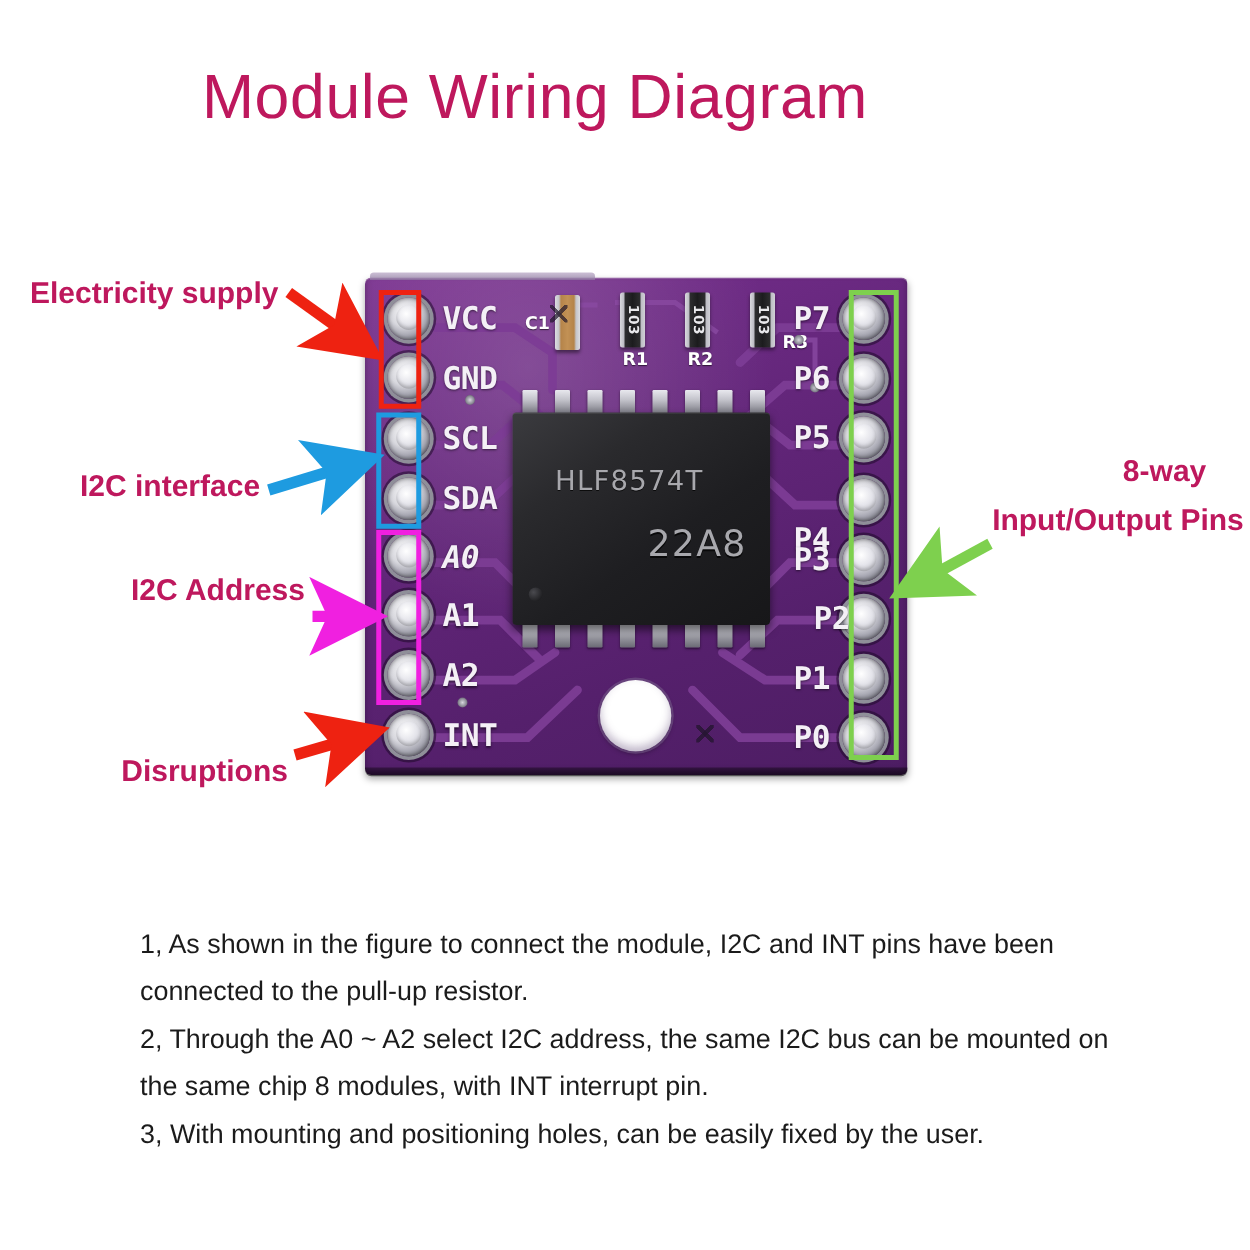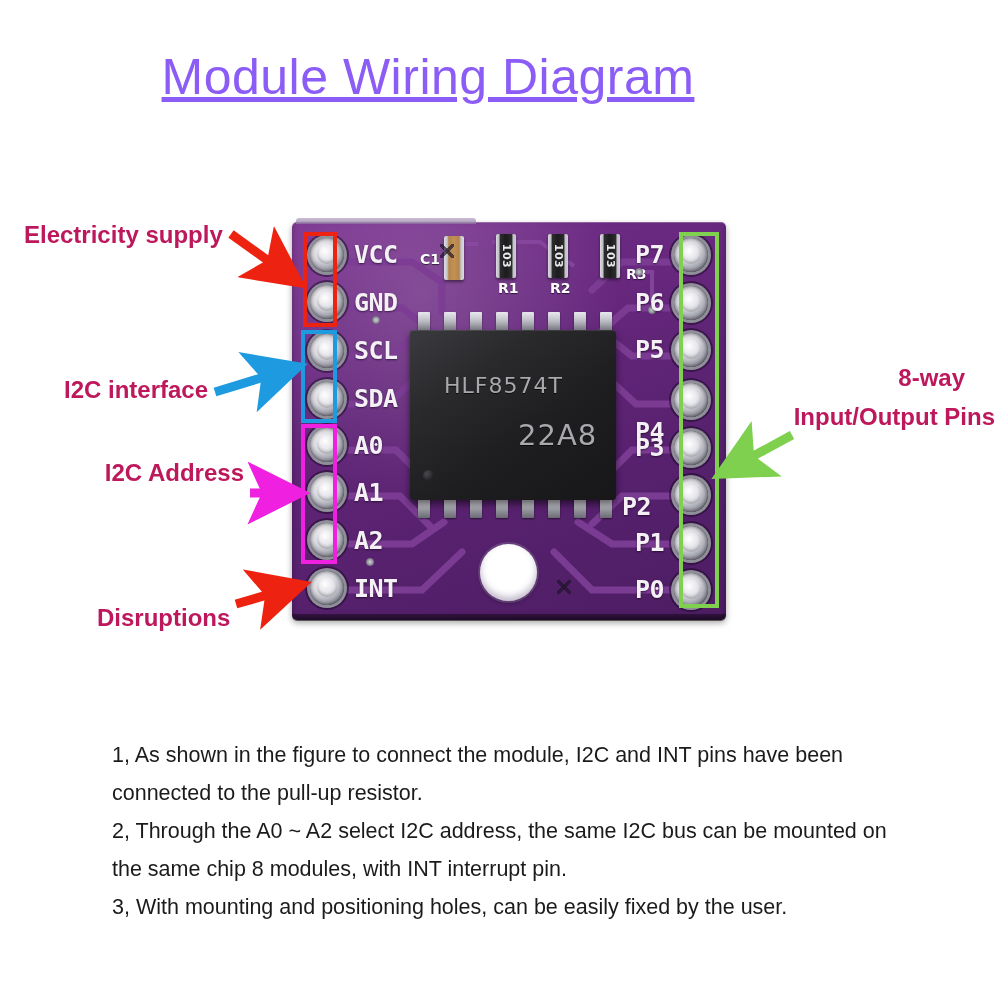--- a/index.html
+++ b/index.html
@@ -17,24 +17,23 @@
 
   
   .title {
     position: absolute;
     top: 48px;
     left: 0;
     width: 856px;
     text-align: center;
     font-size: 50px;
     font-weight: 400;
-    color: #8b5cf6;
+    color: #be185d;
     letter-spacing: 0.5px;
     font-family: "Liberation Sans", sans-serif;
-    text-decoration: underline;
   }
 
   
   .stage {
     position: absolute;
     left: 0;
     top: 0;
     width: 1000px;
     height: 700px;
   }
@@ -336,40 +335,40 @@
     <div class="pad" style="left:18px; top:160px;"></div>
     <div class="pad" style="left:18px; top:206px;"></div>
     <div class="pad" style="left:18px; top:253px;"></div>
     <div class="pad" style="left:18px; top:301px;"></div>
     <div class="pad" style="left:18px; top:349px;"></div>
 
     <div class="silk" style="left:62px; top:18px;">VCC</div>
     <div class="silk" style="left:62px; top:66px;">GND</div>
     <div class="silk" style="left:62px; top:114px;">SCL</div>
     <div class="silk" style="left:62px; top:162px;">SDA</div>
-    <div class="silk" style="left:62px; top:209px;">A0</div>
+    <div class="silk" style="left:62px; top:209px;font-style:italic;">A0</div>
     <div class="silk" style="left:62px; top:256px;">A1</div>
     <div class="silk" style="left:62px; top:304px;">A2</div>
     <div class="silk" style="left:62px; top:352px;">INT</div>
 
     <div class="pad" style="left:382px; top:16px;"></div>
     <div class="pad" style="left:382px; top:64px;"></div>
     <div class="pad" style="left:382px; top:111px;"></div>
     <div class="pad" style="left:382px; top:161px;"></div>
     <div class="pad" style="left:382px; top:209px;"></div>
     <div class="pad" style="left:382px; top:256px;"></div>
     <div class="pad" style="left:382px; top:304px;"></div>
     <div class="pad" style="left:382px; top:351px;"></div>
 
     <div class="silk right" style="left:300px; width:72px; top:18px;">P7</div>
     <div class="silk right" style="left:300px; width:72px; top:66px;">P6</div>
     <div class="silk right" style="left:300px; width:72px; top:113px;">P5</div>
     <div class="silk right" style="left:300px; width:72px; top:163px;margin-top:32px;">P4</div>
     <div class="silk right" style="left:300px; width:72px; top:211px;">P3</div>
-    <div class="silk right" style="left:287px; width:72px; top:258px;margin-top:12px;">P2</div>
+    <div class="silk right" style="left:316px; width:72px; top:258px;">P2</div>
     <div class="silk right" style="left:300px; width:72px; top:306px;">P1</div>
     <div class="silk right" style="left:300px; width:72px; top:353px;">P0</div>
 
     <div class="pcb-edge-bottom"></div>
   </div>
 
   <div class="hl-box" style="left:303px; top:232px; width:34px; height:95px; border-color:#ee2211;"></div>
   <div class="hl-box" style="left:301px; top:330px; width:36px; height:93px; border-color:#1e9be0;"></div>
   <div class="hl-box" style="left:301px; top:424px; width:36px; height:140px; border-color:#f020e0;"></div>
   <div class="hl-box" style="left:679px; top:232px; width:40px; height:376px; border-color:#7ed04e;"></div>

